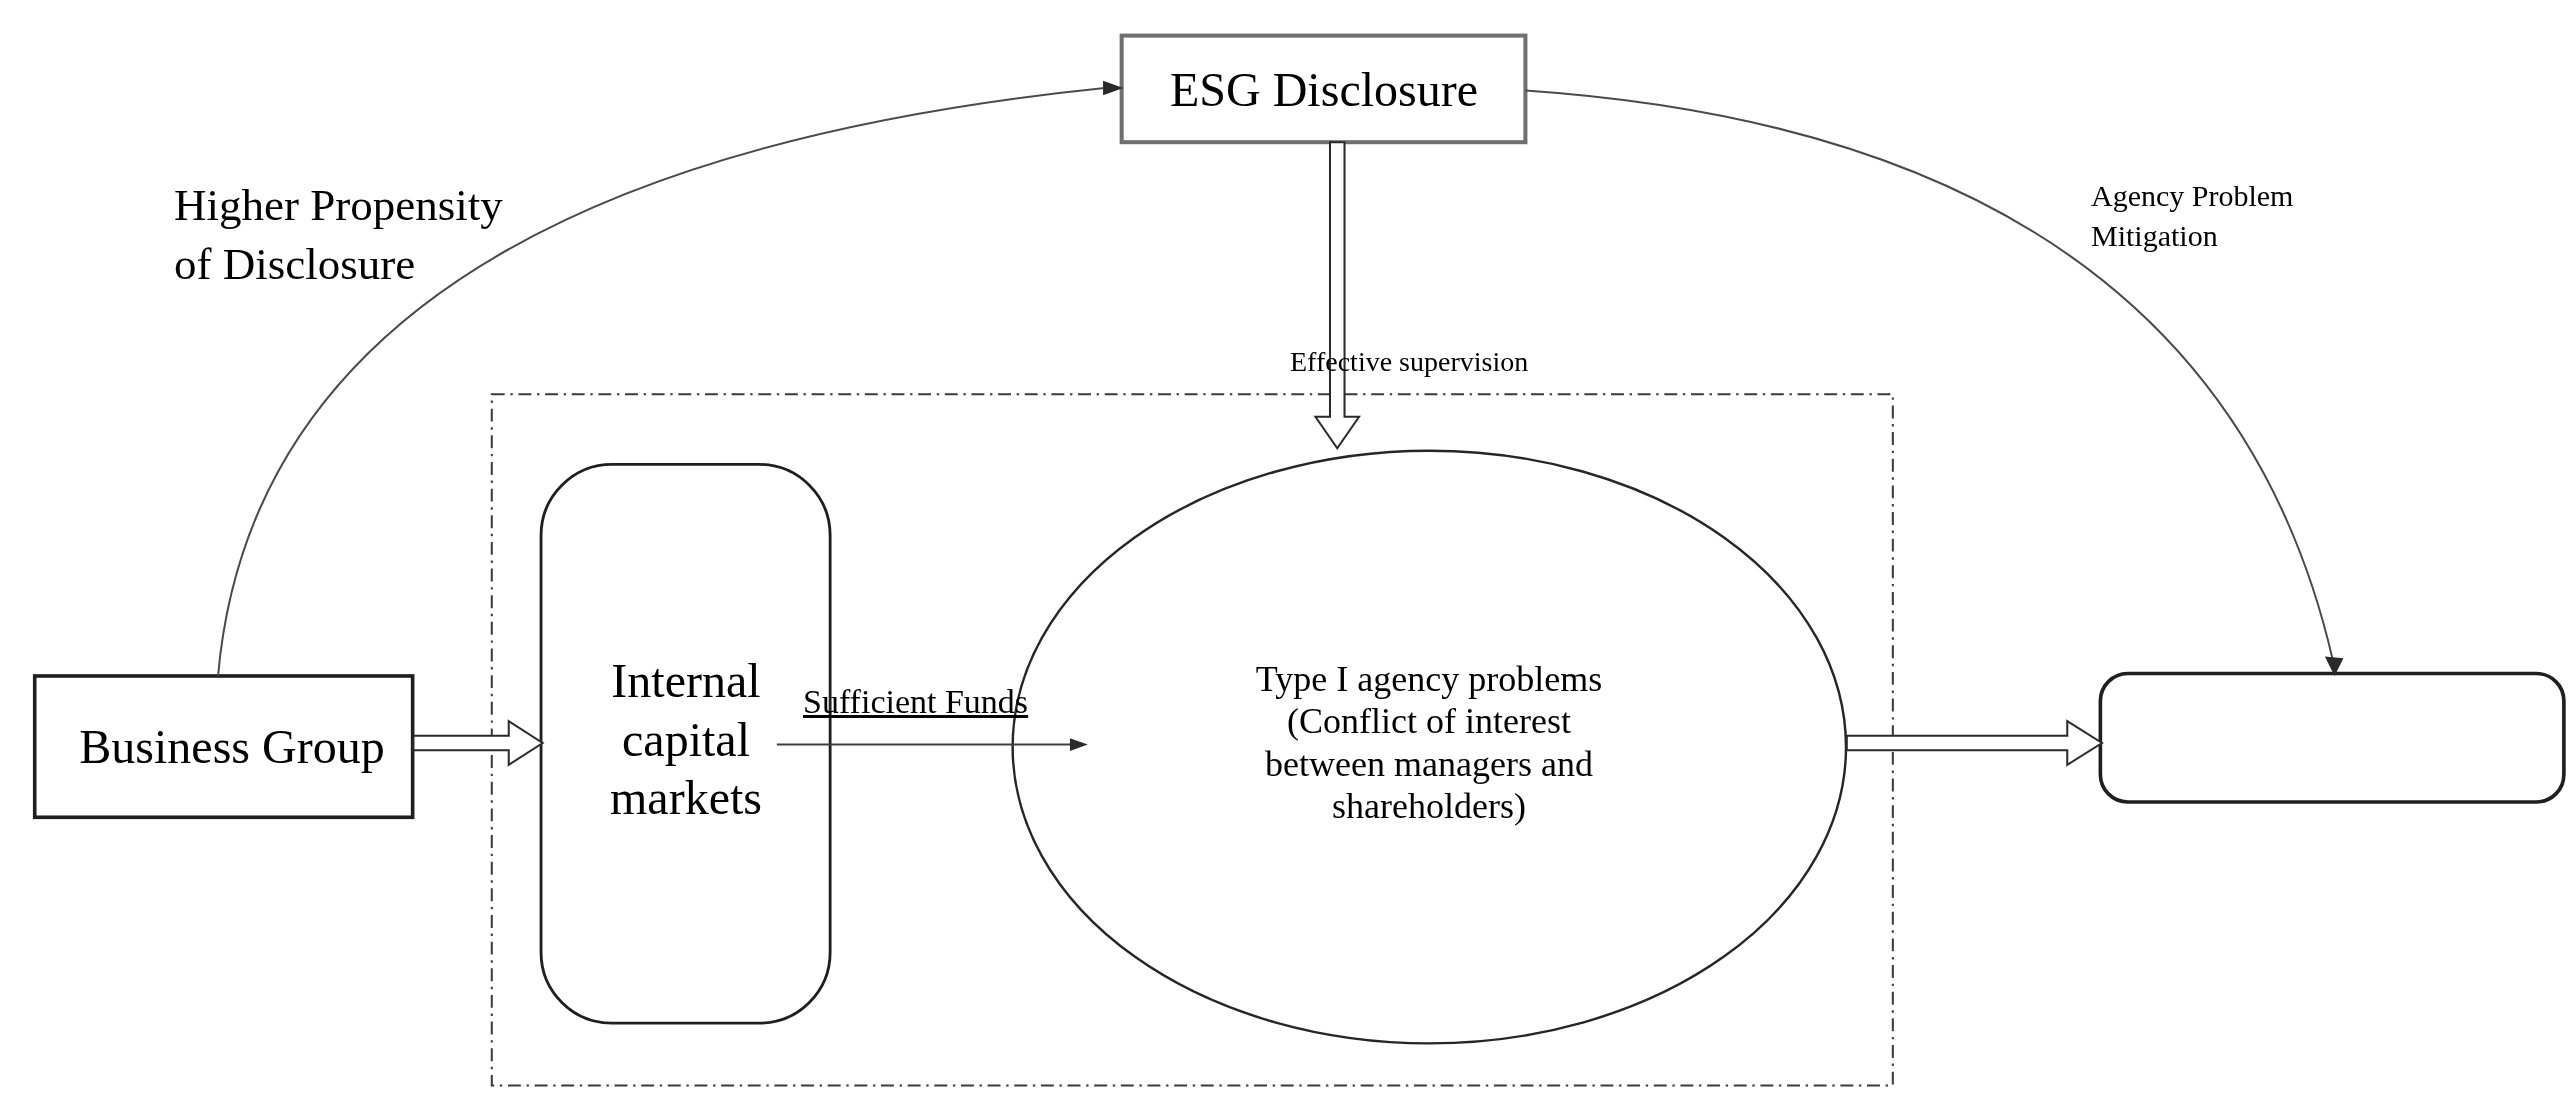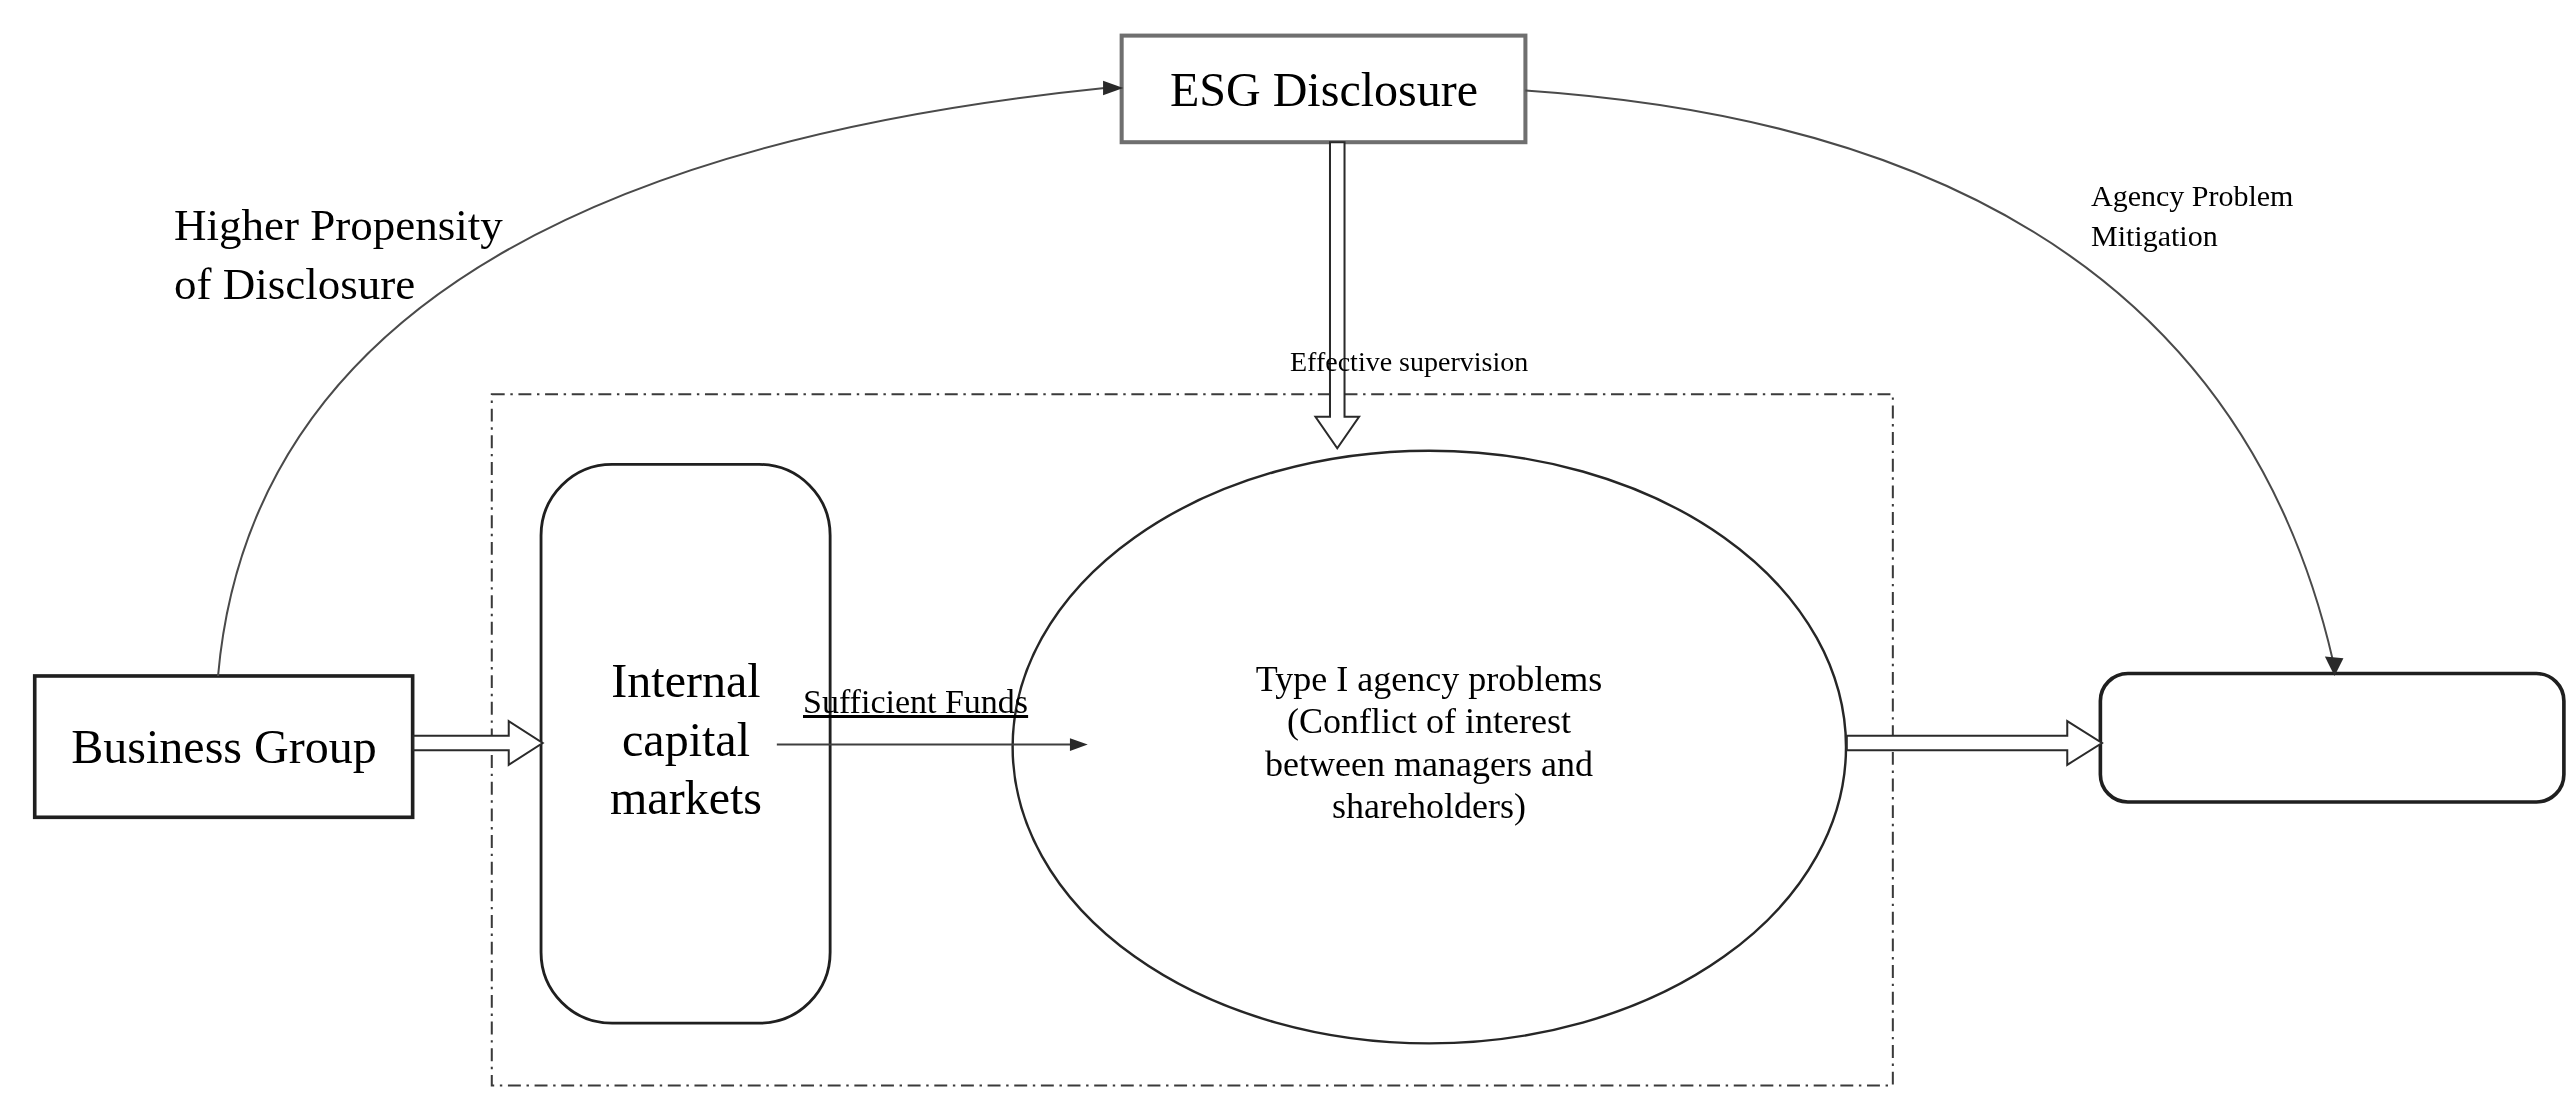--- a/index.html
+++ b/index.html
@@ -27,25 +27,25 @@
     position: absolute;
     white-space: pre-line;
     color: #000000;
   }
   .centered {
     transform: translate(-50%, -50%);
     text-align: center;
   }
   .node-label   { font-size: 48px; }
   .lbl-esg      { left: 1324px; top: 89px; }
-  .lbl-bg       { left: 224px;  top: 746px; }
+  .lbl-bg       { left: 232px;  top: 746px; }
   .lbl-icm      { left: 686px;  top: 740px; line-height: 1.22; }
   .lbl-ellipse  { left: 1429px; top: 743px; font-size: 36px; line-height: 1.18; }
   .lbl-oi       { left: 2332px; top: 737px; }
-  .lbl-hp       { left: 174px;  top: 176px; font-size: 45px; line-height: 1.32; margin-top: 20px; }
+  .lbl-hp       { left: 174px;  top: 176px; font-size: 45px; line-height: 1.32; }
   .lbl-apm      { left: 2091px; top: 176px; font-size: 30px; line-height: 1.32; }
   .lbl-es       { left: 1283px; top: 346px; font-size: 28px; margin-left: 7px; }
   .lbl-sf       { left: 803px;  top: 683px; font-size: 34px; text-decoration: underline; }
 </style>
 </head>
 <body>
 
 <div class="canvas">
 
   <svg class="artwork" width="2576" height="1121" viewBox="0 0 3190 1388">

